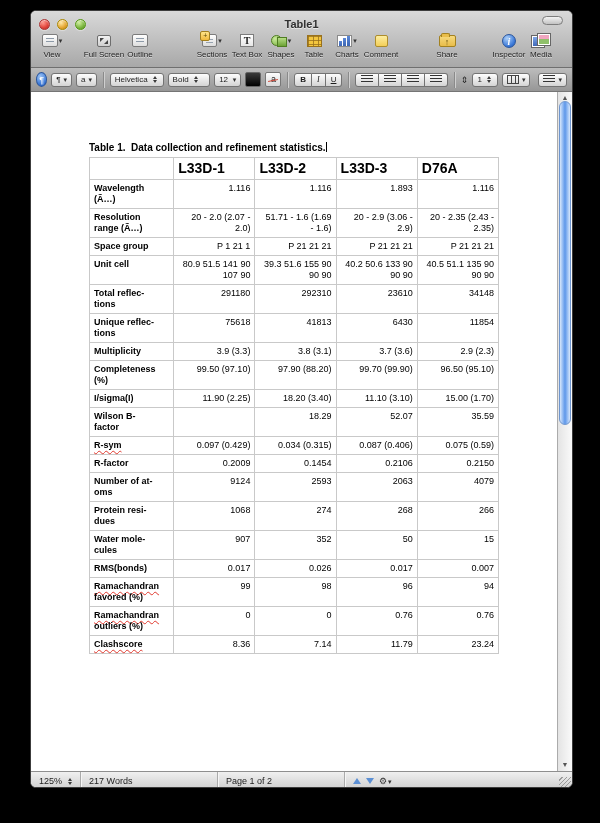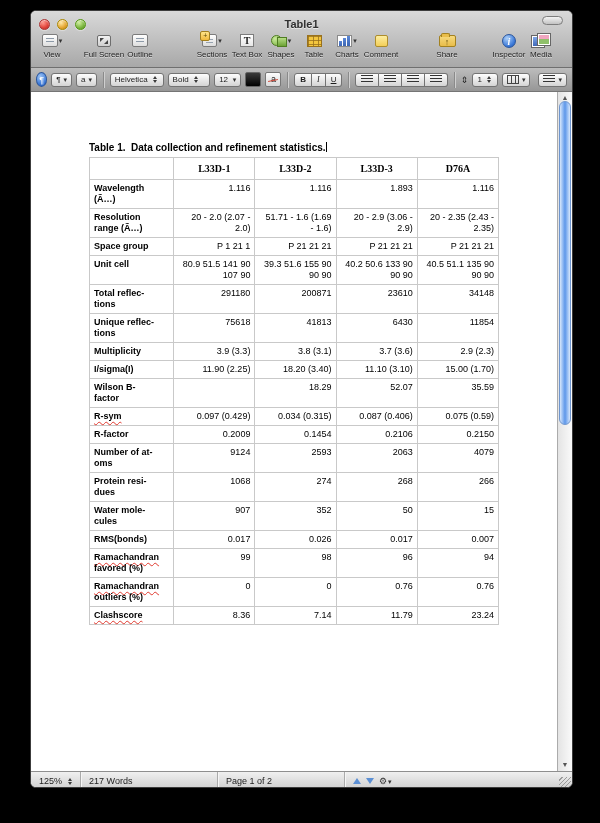--- a/index.html
+++ b/index.html
@@ -99,21 +99,21 @@
   .content{position:relative;height:679px;background:#fff;overflow:hidden;}
   .doc{position:absolute;left:58px;top:50px;width:412px;}
   .doc-title{font-size:10px;font-weight:bold;color:#000;white-space:pre-wrap;margin-bottom:4px;}
   .cursor{display:inline-block;width:1px;height:10px;background:#000;vertical-align:-1px;}
 
   table.stats{border-collapse:collapse;table-layout:fixed;width:410px;}
   table.stats col.c0{width:84px;}
   table.stats col.cn{width:81px;}
   table.stats th,table.stats td{border:1px solid #c9c9c9;font-size:9px;line-height:11px;
     padding:3px 4px;vertical-align:top;color:#000;box-sizing:border-box;}
-  table.stats thead th{font-weight:bold;text-align:center;font-size:10px;padding:5px 4px;font-family:Liberation Serif, serif;}
+  table.stats thead th{font-weight:bold;text-align:left;font-size:14px;padding:5px 4px;}
   table.stats tbody th{font-weight:bold;text-align:left;white-space:pre-line;}
   table.stats tbody td{text-align:right;white-space:pre-line;}
   .squiggle{text-decoration:underline;text-decoration-style:wavy;text-decoration-color:#e0392e;
     text-decoration-thickness:1px;text-underline-offset:2px;}
 
   
   .scrollbar{position:absolute;top:0;right:0;width:15px;height:100%;
     background:linear-gradient(90deg,#e4e4e4,#fafafa);border-left:1px solid #ababab;box-sizing:border-box;}
   .sb-arrow{position:absolute;left:0;width:100%;height:12px;text-align:center;font-size:7px;color:#555;line-height:12px;}
   .sb-arrow.up{top:0;} .sb-arrow.down{bottom:0;}
@@ -372,38 +372,46 @@
 90 90</td>
               <td>40.2 50.6 133 90
 90 90</td>
               <td>40.5 51.1 135 90
 90 90</td>
             </tr>
             <tr>
               <th>Total reflec-
 tions</th>
               <td>291180</td>
-              <td>200871</td>
+              <td>292310</td>
               <td>23610</td>
               <td>34148</td>
             </tr>
             <tr>
               <th>Unique reflec-
 tions</th>
               <td>75618</td>
               <td>41813</td>
               <td>6430</td>
               <td>11854</td>
             </tr>
             <tr>
               <th>Multiplicity</th>
               <td>3.9 (3.3)</td>
               <td>3.8 (3.1)</td>
               <td>3.7 (3.6)</td>
               <td>2.9 (2.3)</td>
+            </tr>
+            <tr>
+              <th>Completeness
+(%)</th>
+              <td>99.50 (97.10)</td>
+              <td>97.90 (88.20)</td>
+              <td>99.70 (99.90)</td>
+              <td>96.50 (95.10)</td>
             </tr>
             <tr>
               <th>I/sigma(I)</th>
               <td>11.90 (2.25)</td>
               <td>18.20 (3.40)</td>
               <td>11.10 (3.10)</td>
               <td>15.00 (1.70)</td>
             </tr>
             <tr>
               <th>Wilson B-

